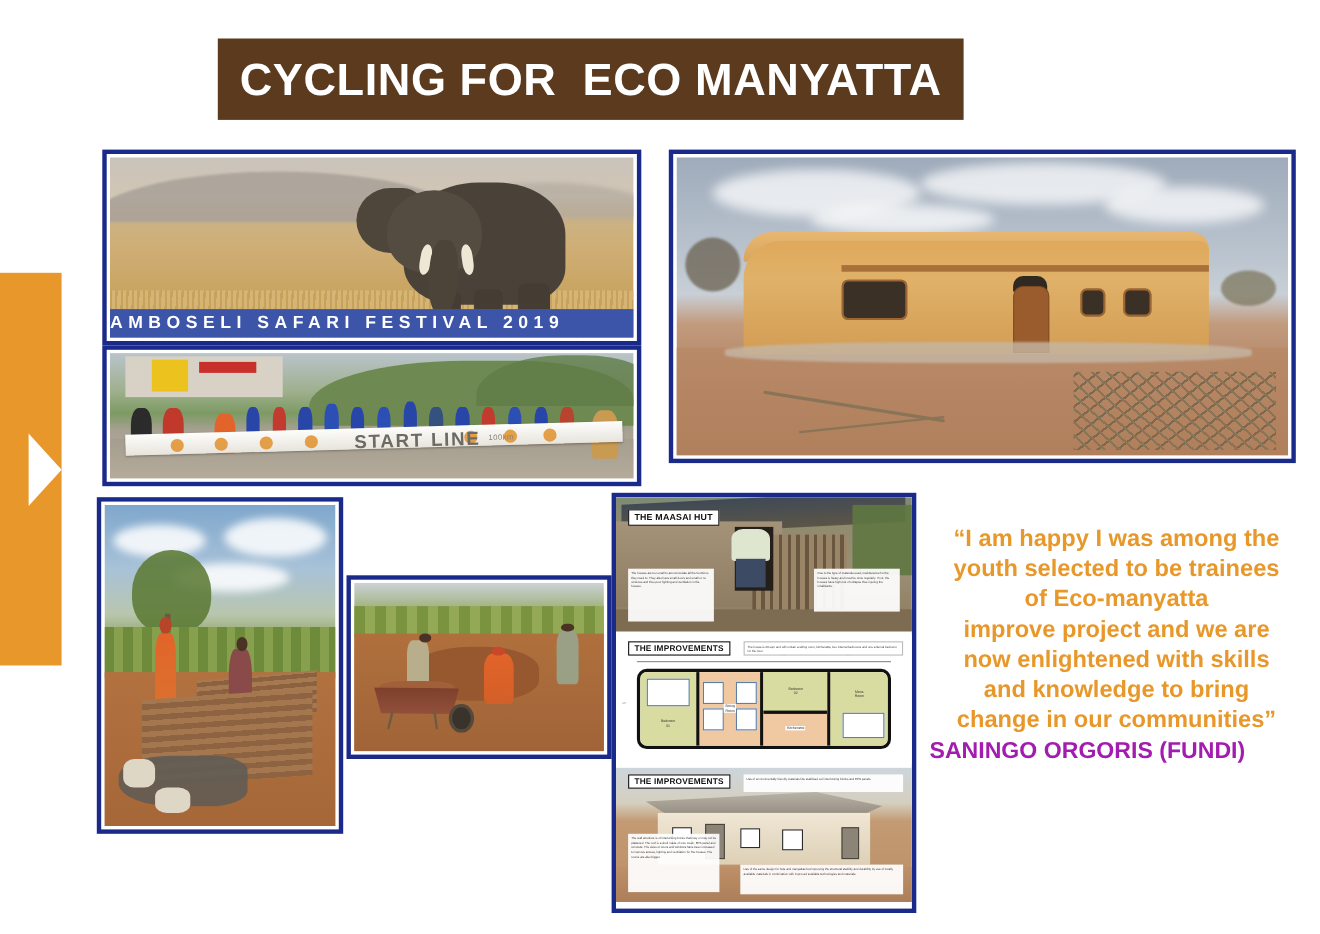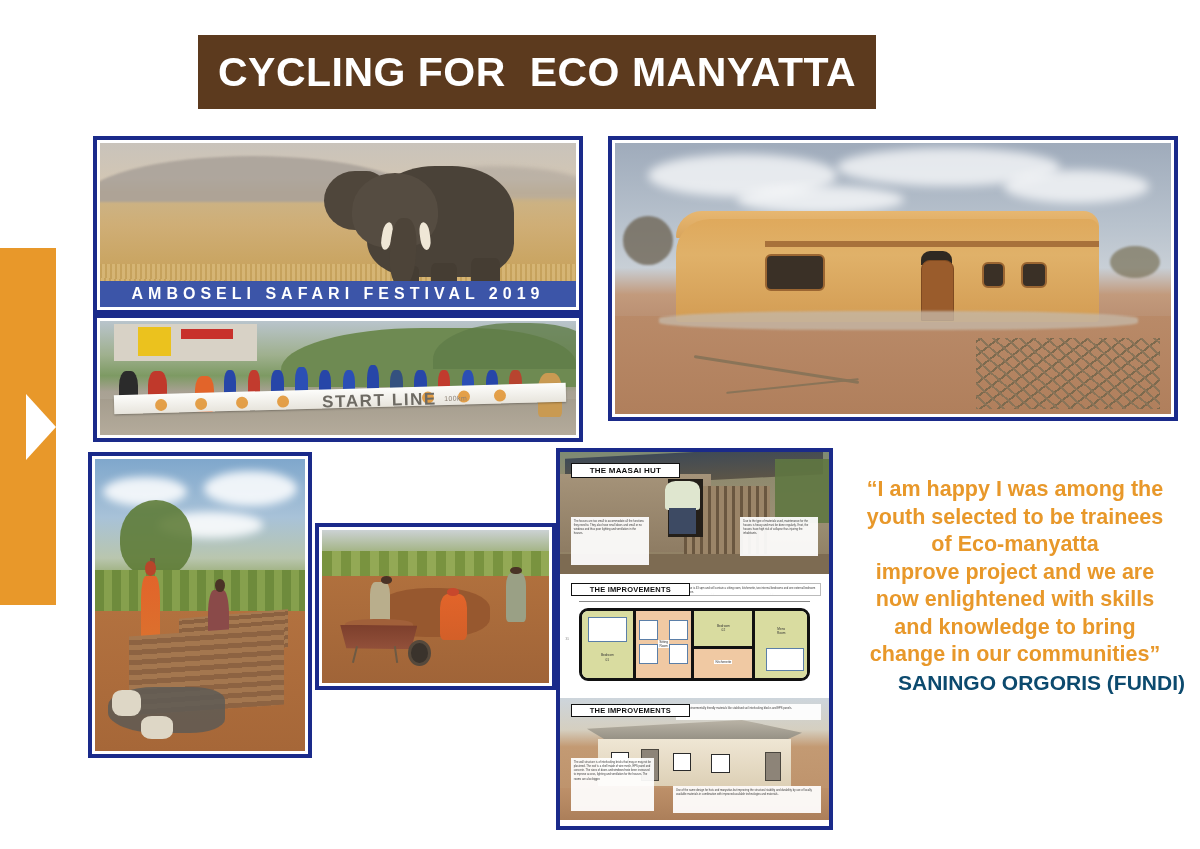--- a/index.html
+++ b/index.html
@@ -48,21 +48,21 @@
        background:#4d4439;border-radius:40% 40% 45% 45%;transform:rotate(3deg);}
   .tusk{position:absolute;width:2.2%;height:17%;background:#efe7d6;
        border-radius:50%/40%;}
   .tusk.l{right:38.5%;top:48%;transform:rotate(10deg);}
   .tusk.r{right:30.5%;top:48%;transform:rotate(-8deg);}
   .eleph-leg{position:absolute;background:#453d33;border-radius:18%;}
   .lg1{right:16%;bottom:6%;width:6%;height:24%;}
   .lg2{right:25%;bottom:5%;width:5.5%;height:22%;}
   .lg3{right:33%;bottom:7%;width:5%;height:18%;}
   .banner-strip{position:absolute;left:0;right:0;bottom:0;height:26px;
-       background:#3C55A8;display:flex;align-items:center;justify-content:center;}
+       background:#3C55A8;display:flex;align-items:center;justify-content:flex-start;}
   .banner-strip span{color:#fff;font-size:16px;font-weight:bold;letter-spacing:5px;}
 
   
   .p-cycl{position:absolute;inset:0;
        background:linear-gradient(#b9c4cc 0%,#9fb08e 30%,#7d9a63 48%,
                   #a8a193 62%,#b9b0a0 100%);}
   .cy-hill{position:absolute;right:0;top:6%;width:62%;height:52%;
        background:#6e8a52;border-radius:48% 36% 0 0/70% 60% 0 0;}
   .cy-hill2{position:absolute;right:-4%;top:2%;width:34%;height:40%;
        background:#5f7c48;border-radius:50% 40% 0 0/80% 60% 0 0;opacity:.8;}
@@ -184,21 +184,21 @@
   .hut-person{position:absolute;left:39%;top:24%;width:13%;height:46%;}
   .hp-shirt{position:absolute;left:0;top:0;width:100%;height:52%;
        background:#dfe6cf;border-radius:30% 30% 10% 10%;}
   .hp-pants{position:absolute;left:12%;top:48%;width:76%;height:46%;background:#3d4a63;}
   .hut-green{position:absolute;right:0;top:6%;width:20%;height:52%;
        background:#5f7741;opacity:.9;}
   .hut-ground{position:absolute;left:0;right:0;bottom:0;height:16%;background:#7d6b52;}
 
   .ig-label{position:absolute;background:#ffffff;border:1px solid #111;
        font-weight:bold;color:#111;display:flex;align-items:center;
-       padding:0 18px;box-sizing:border-box;letter-spacing:.2px;z-index:4;}
+       padding:0 5px;box-sizing:border-box;letter-spacing:.2px;z-index:4;}
   .ig-note{position:absolute;background:rgba(255,255,255,.93);color:#3a3a3a;
        font-size:2.7px;line-height:1.55;padding:3px;box-sizing:border-box;
        overflow:hidden;z-index:3;}
 
   .ig-plan{height:118px;background:#ffffff;}
   .plan-area{position:absolute;left:7%;top:26%;width:86%;height:62%;
        border:3px solid #111;box-sizing:border-box;display:flex;
        border-radius:9px;overflow:hidden;}
   .room{position:relative;border-right:3px solid #111;box-sizing:border-box;
        display:flex;align-items:center;justify-content:center;
@@ -226,21 +226,21 @@
        background:linear-gradient(#efe6d4,#ddd0b6);}
   .h2-win{position:absolute;background:#fff;border:1.6px solid #2b2b2b;}
   .h2-door{position:absolute;background:#8d8478;border:1px solid #4a463e;}
   .h2-ground{position:absolute;left:0;right:0;bottom:0;height:26%;
        background:linear-gradient(#bd9069,#ac7f5a);}
 
   
   .quote-box{position:absolute;left:845px;top:476px;width:340px;}
   .quote-text{color:#E8982A;font-size:21.5px;line-height:1.28;font-weight:bold;
        text-align:center;white-space:pre-line;}
-  .quote-author{color:#0c4a6e;font-size:21px;font-weight:bold;text-align:right;
+  .quote-author{color:#a21caf;font-size:21px;font-weight:bold;text-align:left;
        margin-top:2px;}
 </style>
 </head>
 <body>
 
 <div class="title-banner">
   <div class="title-text">CYCLING FOR  ECO MANYATTA</div>
 </div>
 
 <div class="side-tab"></div>

